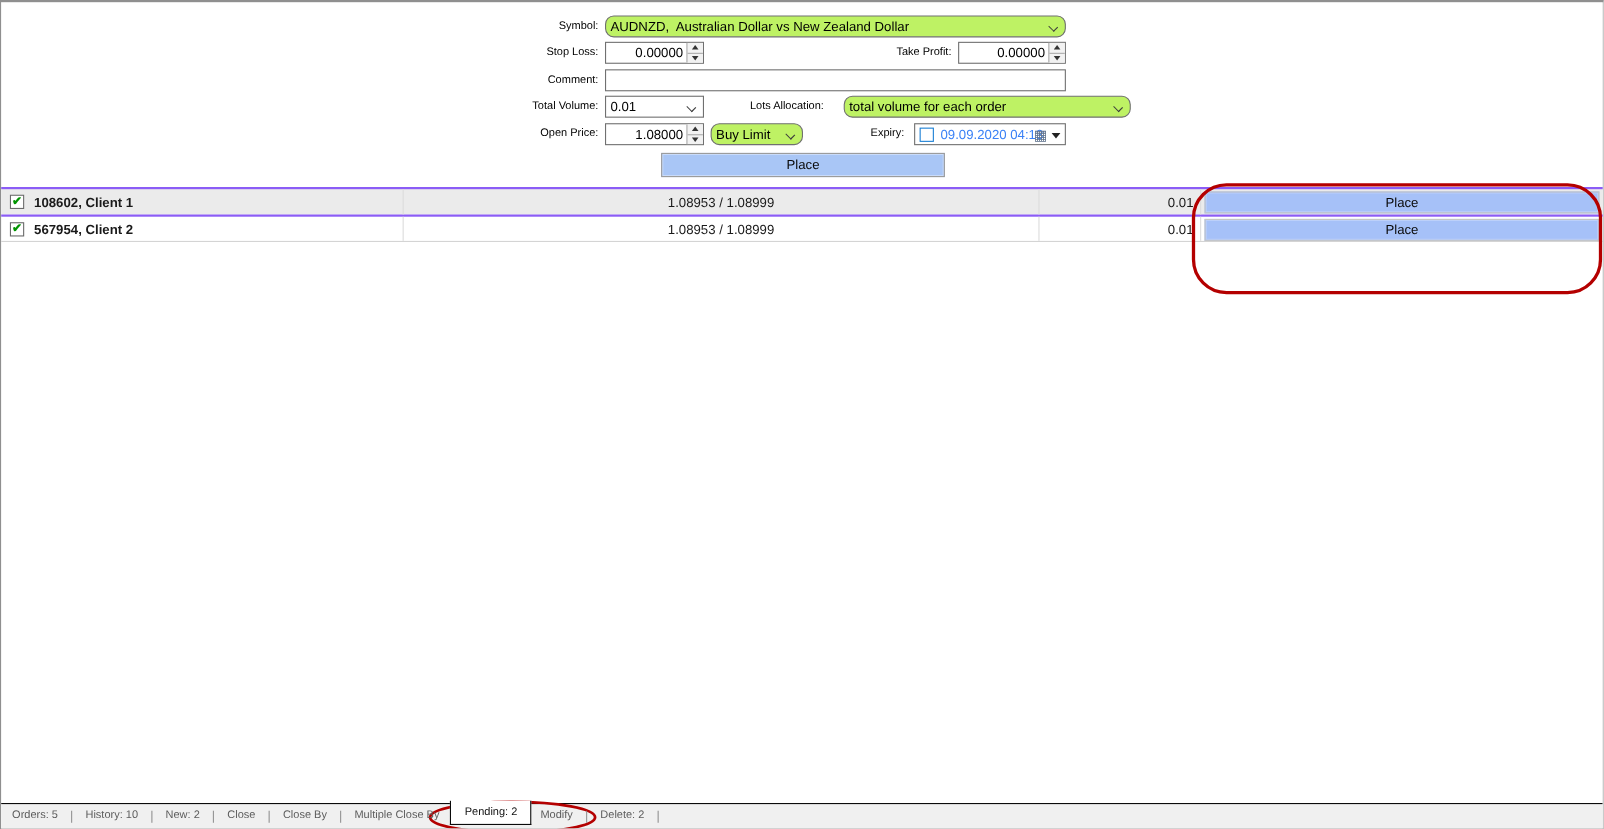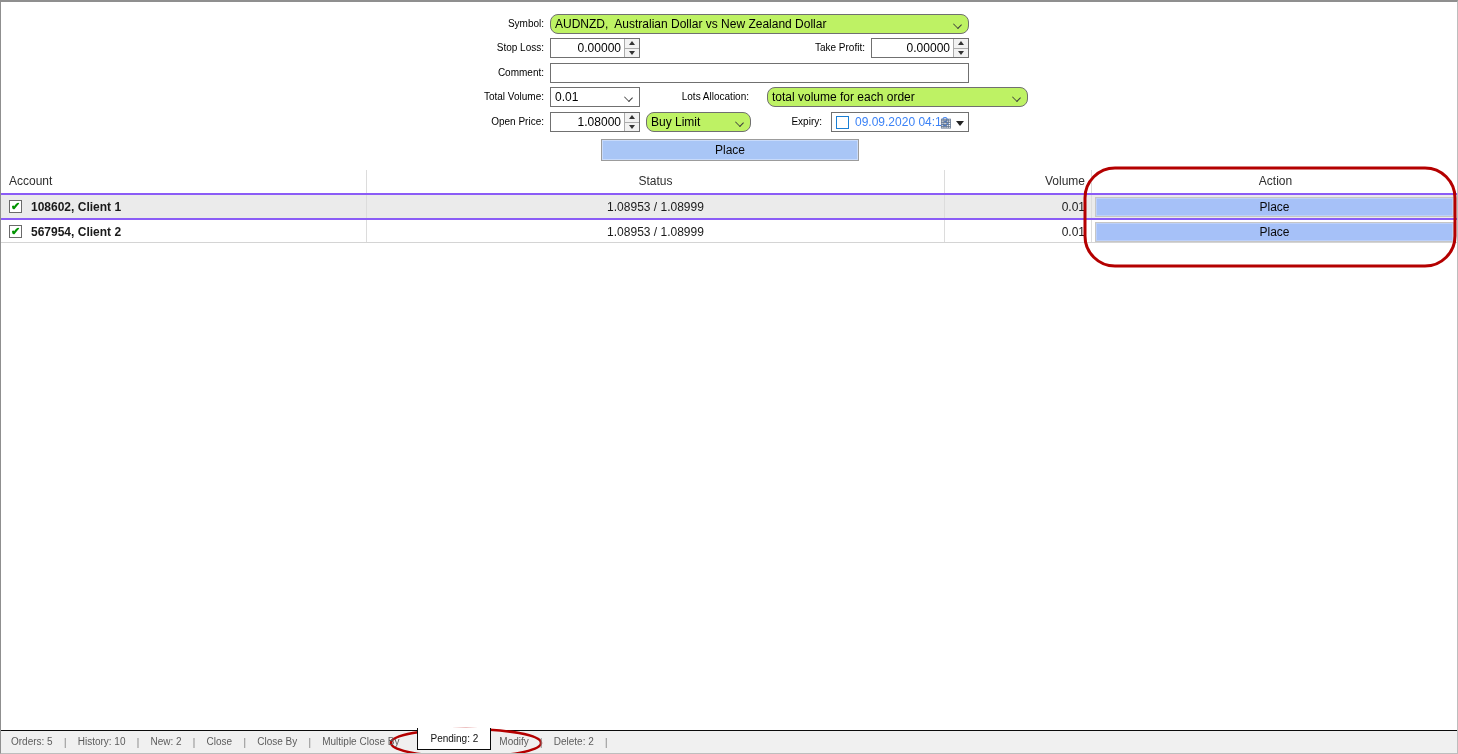--- a/index.html
+++ b/index.html
@@ -86,21 +86,21 @@
   
   .tabbar { position: absolute; left: 0; right: 0; bottom: 0; height: 23px;
     background: #f0f0f0; display: flex; align-items: stretch; }
   .tabbar-topline { position: absolute; left: 0; right: 0; top: 0; height: 1px; background: #0a0a0a; }
   .tab-item { position: relative; z-index: 2; font-size: 10px; color: #5c5c5c;
     line-height: 22px; padding: 0 6px; margin-top: 1px; white-space: nowrap; cursor: pointer; }
   .tab-div { position: relative; z-index: 2; color: #8f8f8f; font-size: 11.5px; line-height: 22px;
     padding: 0 5px; margin-top: 1px; }
   .tab-item.active { z-index: 3; margin-top: -2px; height: 22px; line-height: 22px;
     background: #ffffff; border: 1px solid #0a0a0a; border-top: none;
-    color: #111; padding: 0 12px; margin-left: 12px; margin-right: 2px; }
+    color: #111; padding: 0 12px; margin-left: 4px; margin-right: 2px; }
 </style>
 </head>
 <body>
 
 <div class="window">
 
   <div>
     <div class="lbl" style="right:913px; top:12px;">Symbol:</div>
     <div class="field gray" style="left:549px; top:12px; width:419px;">
       <span class="val" style="white-space:pre;">AUDNZD,  Australian Dollar vs New Zealand Dollar</span>
@@ -144,43 +144,37 @@
 
     <div class="lbl" style="right:913px; top:110px;">Open Price:</div>
     <div class="field" style="left:549px; top:110px; width:90px;">
       <span class="val num">1.08000</span>
       <span class="spinner">
           <span class="spin-btn up"></span>
           <span class="spin-btn down"></span>
         </span>
     </div>
 
-    <div class="field gray" style="left:645px; top:110px; width:105px;">
+    <div class="field gray" style="left:645px; top:110px; width:84px;">
       <span class="val">Buy Limit</span>
       <span class="chev"></span>
     </div>
 
     <div class="lbl" style="right:635px; top:110px;">Expiry:</div>
     <div class="field" style="left:830px; top:110px; width:138px;">
       <span class="expiry-check"></span>
       <span class="expiry-text">09.09.2020 04:13</span>
       <span class="cal-icon">▦</span>
       <span class="dd-arrow"></span>
     </div>
 
     <div class="place-main">Place</div>
   </div>
 
   <div class="acct-table">
-    <div class="t-row t-head">
-      <div class="cell c1">Account</div>
-      <div class="cell c2">Status</div>
-      <div class="cell c3">Volume</div>
-      <div class="cell c4">Action</div>
-    </div>
 
     <div class="t-row t-data alt">
       <div class="cell c1">
         <span class="row-check">✔</span><span class="acct-name">108602, Client 1</span>
       </div>
       <div class="cell c2">1.08953 / 1.08999</div>
       <div class="cell c3">0.01</div>
       <div class="cell c4">
         <div class="place-row">Place</div>
       </div>

